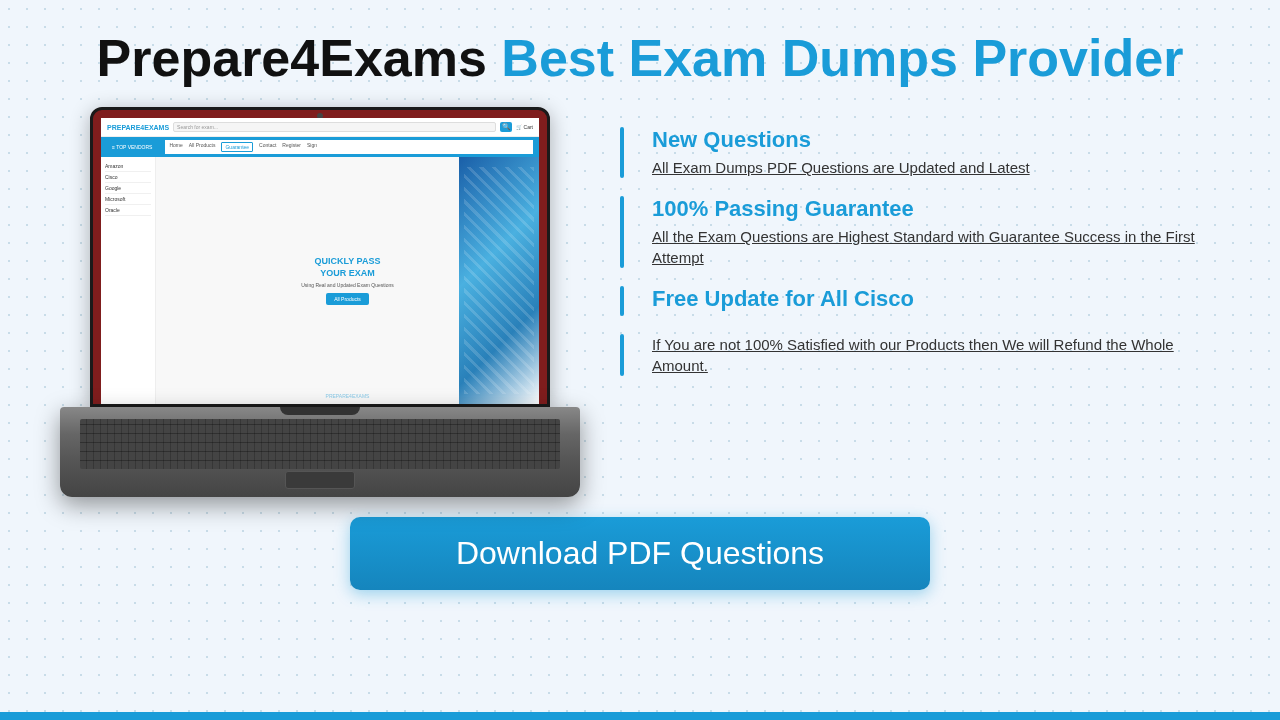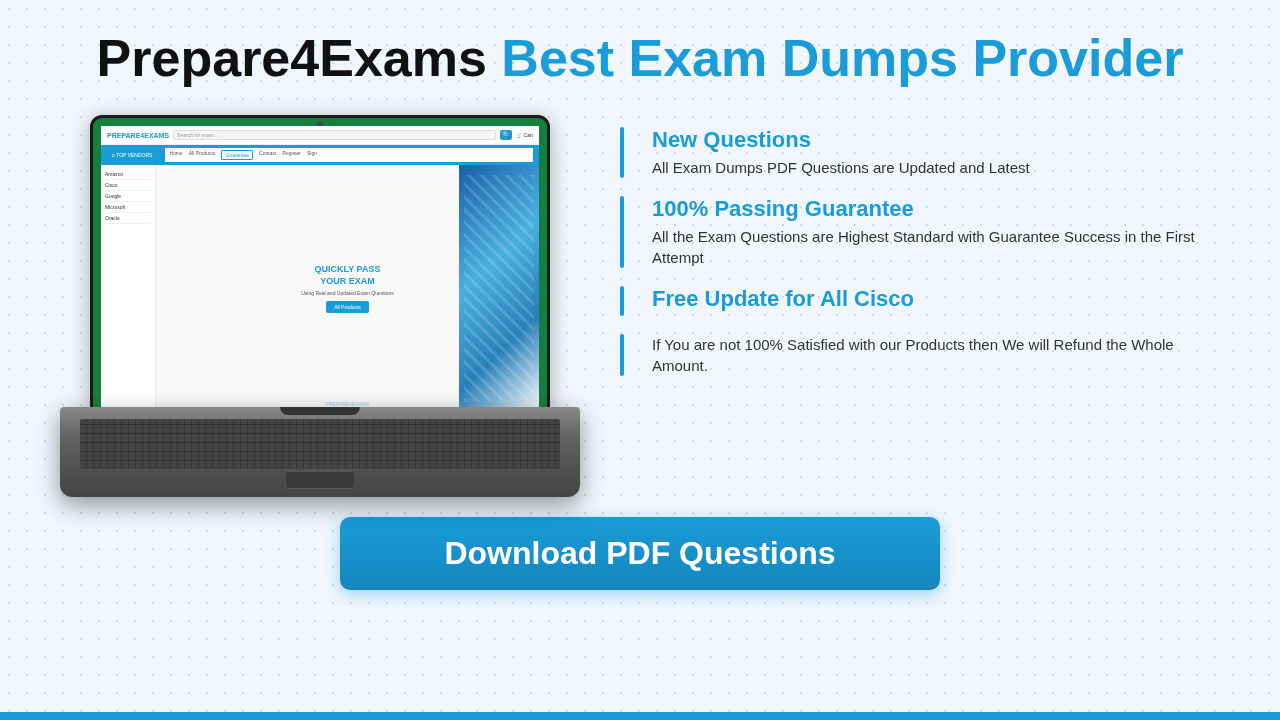--- a/index.html
+++ b/index.html
@@ -74,25 +74,25 @@
 
     .laptop-wrapper {
       position: relative;
       width: 520px;
       height: 390px;
     }
 
     
     .laptop-screen-outer {
       position: absolute;
-      top: 8px;
+      top: 0;
       left: 30px;
       width: 460px;
       height: 300px;
-      background: #15803d;
+      background: #7f1d1d;
       border-radius: 12px 12px 0 0;
       border: 3px solid #1a1a1a;
       box-shadow: 0 4px 20px rgba(0,0,0,0.3);
     }
 
     .laptop-screen-inner {
       position: absolute;
       top: 8px;
       left: 8px;
       right: 8px;
@@ -402,35 +402,36 @@
       font-size: 22px;
       font-weight: bold;
       color: #1a9cd8;
       margin-bottom: 4px;
     }
 
     .feature-desc {
       font-size: 15px;
       color: #333;
       line-height: 1.4;
+      text-decoration: underline;
     }
 
     
     .download-section {
       width: 100%;
       display: flex;
       justify-content: center;
       padding: 20px 0 25px 0;
     }
 
     .download-btn {
       background: linear-gradient(180deg, #1a9cd8 0%, #1585bd 100%);
       color: white;
       font-size: 32px;
-      font-weight: bold;
+      font-weight: normal;
       padding: 18px 104px;
       border-radius: 10px;
       cursor: pointer;
       box-shadow: 0 4px 15px rgba(26, 156, 216, 0.4);
       border: none;
       display: inline-block;
       text-align: center;
       min-width: 580px;
     }
 

